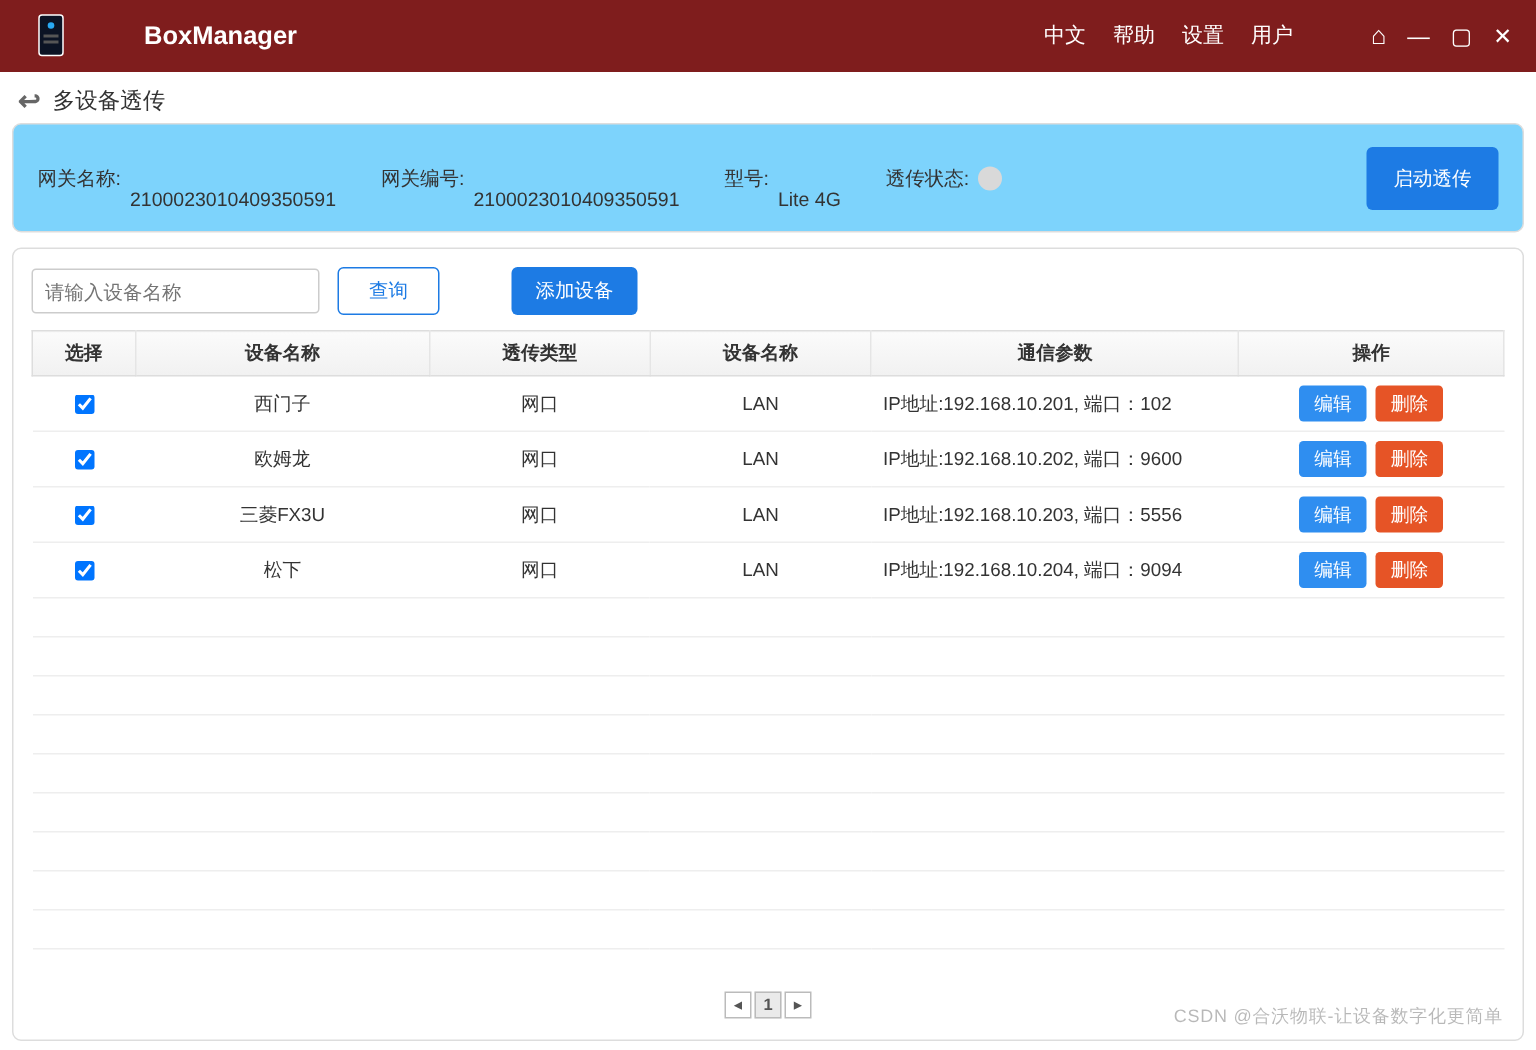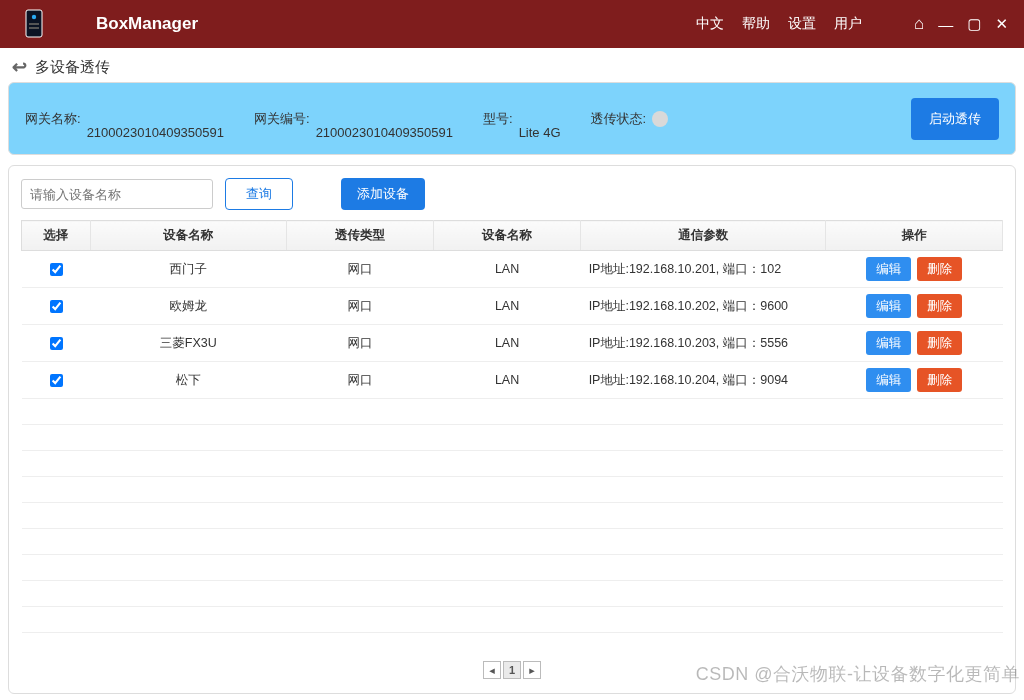--- a/index.html
+++ b/index.html
@@ -125,22 +125,22 @@
     display:inline-flex; gap:2px; align-items:center; justify-content:center;
   }
   .pagination .pg button {
     min-width:18px; height:18px; border:1px solid #bbb; background:#fff;
     font-size:11px; line-height:14px; cursor:pointer; color:#555; padding:0 2px;
   }
   .pagination .pg button.current { background:#eaeaea; font-weight:600; }
 
   
   .watermark {
-    position:absolute; right:4px; bottom:14px;
-    color:rgba(0,0,0,.28); font-size:18px; letter-spacing:0.5px;
+    position:absolute; right:22px; bottom:14px;
+    color:rgba(0,0,0,.28); font-size:12px; letter-spacing:0.5px;
     pointer-events:none; user-select:none;
   }
 </style>
 </head>
 <body>
 
 <div class="titlebar">
   <span class="logo">
     <svg width="22" height="30" viewBox="0 0 22 30">
       <rect x="3" y="1" width="16" height="27" rx="2" fill="#0b1324" stroke="#fff" stroke-width="1"></rect>

